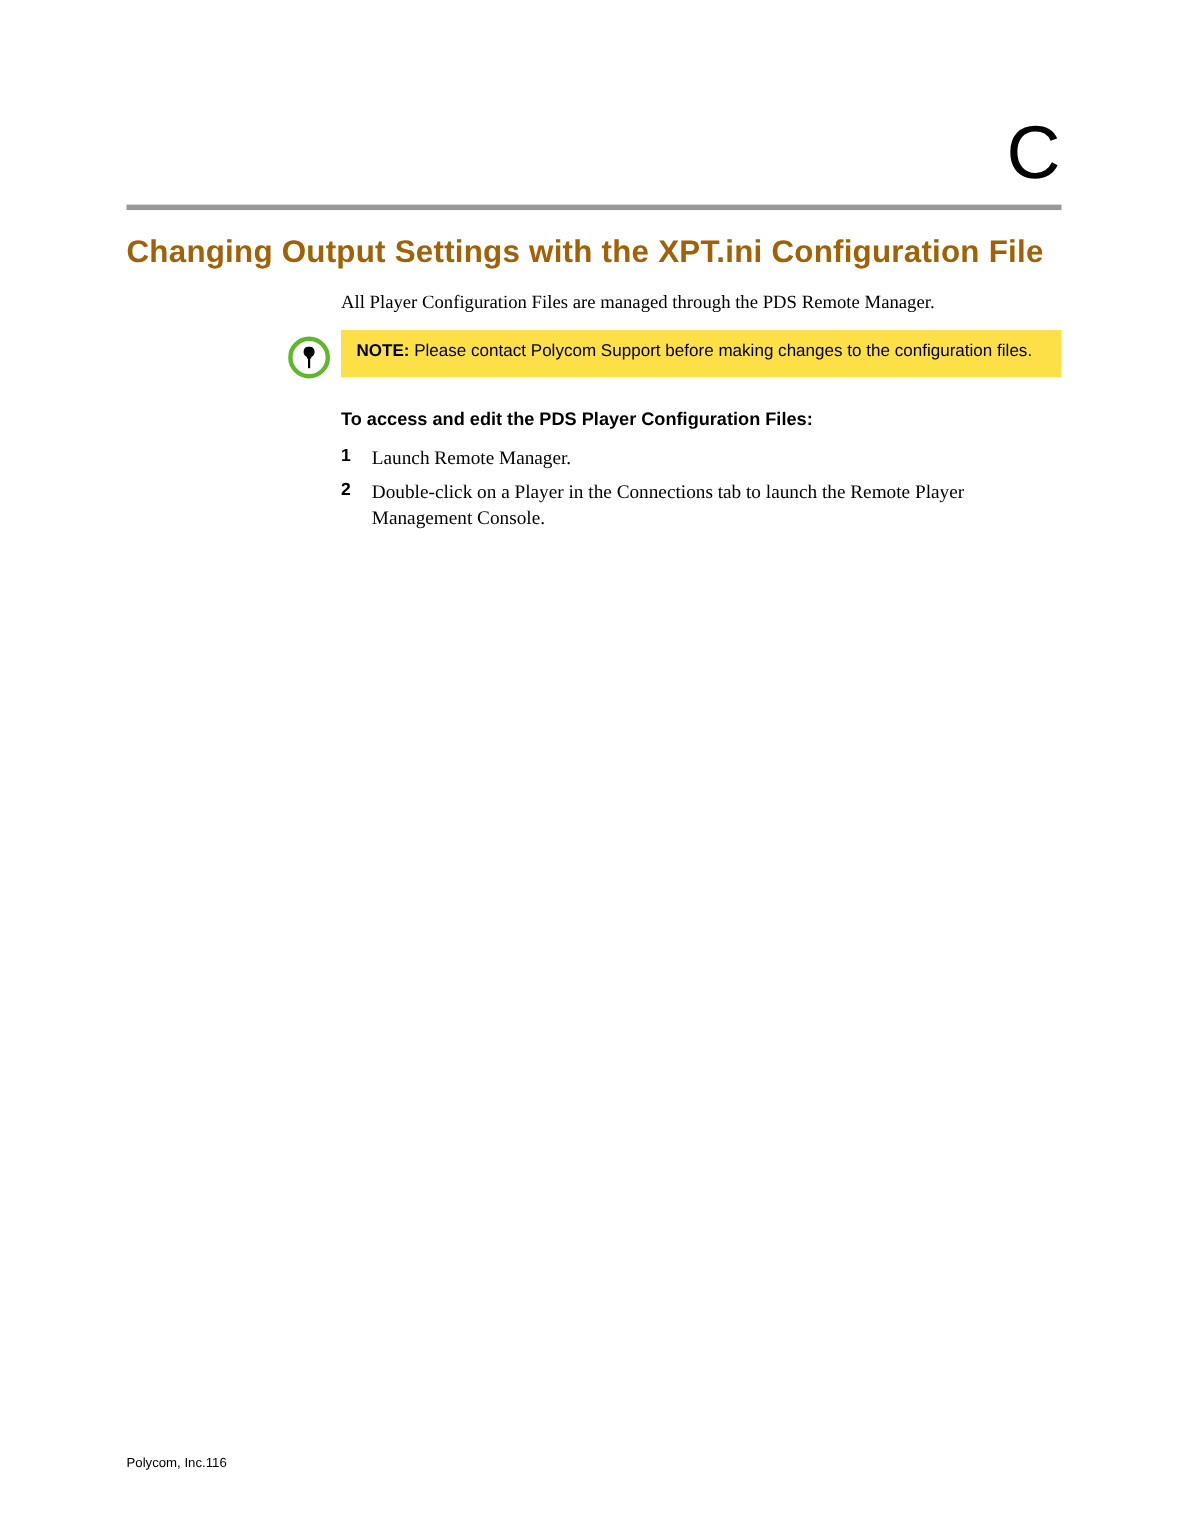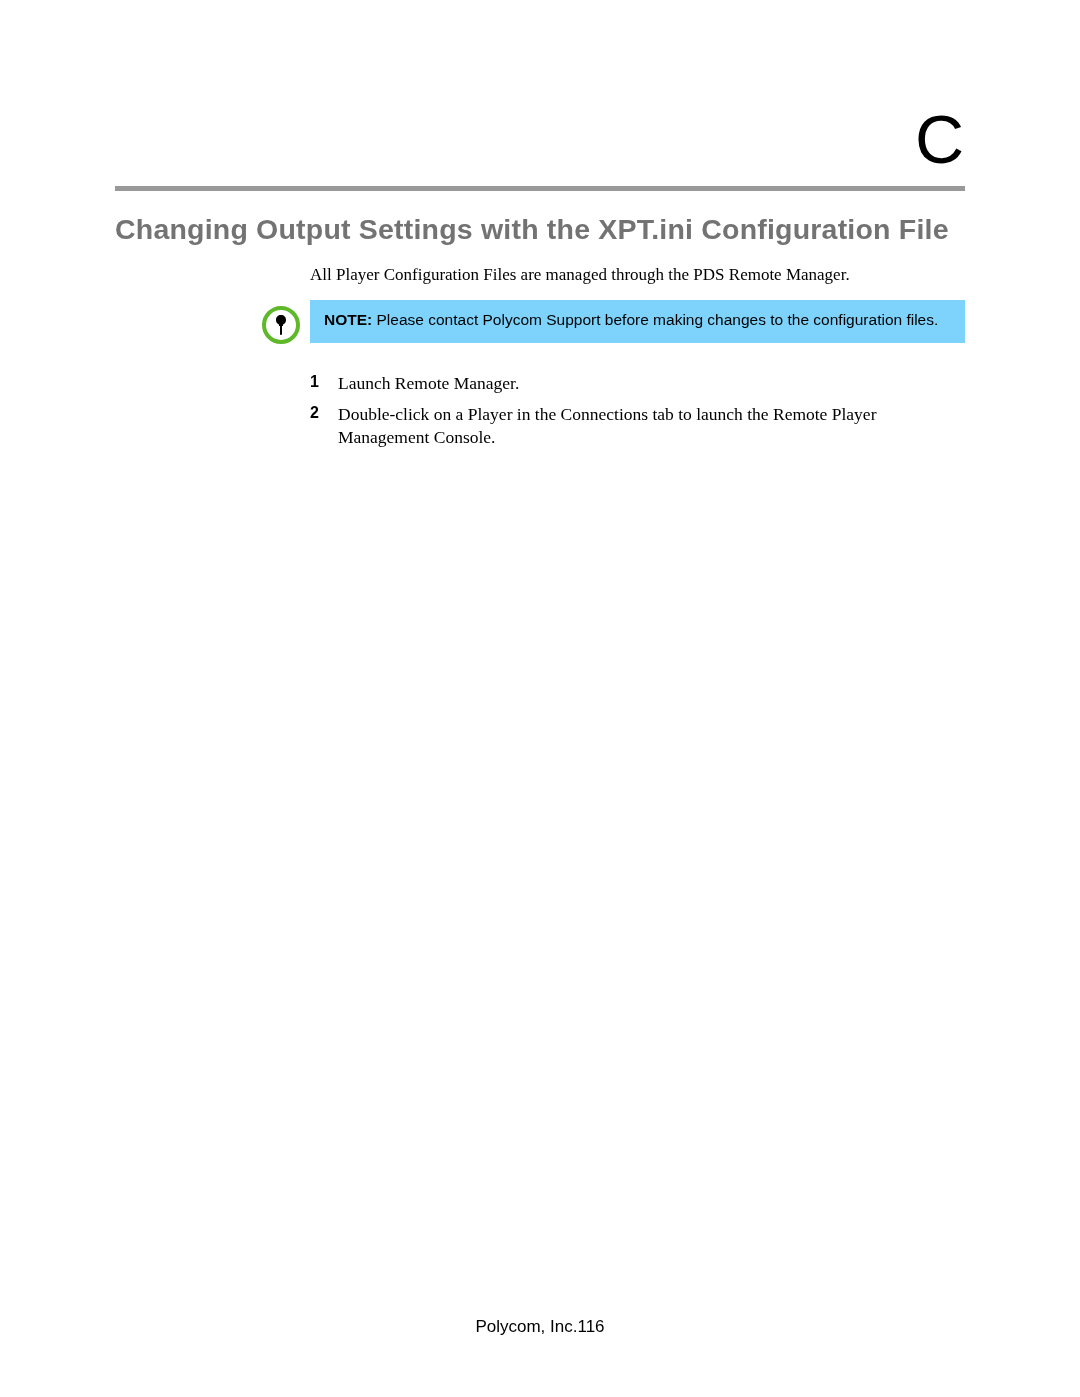--- a/index.html
+++ b/index.html
@@ -43,21 +43,21 @@
     margin-left: 195px;
   }
   .intro-para {
     font-family: "Palatino Linotype", "Book Antiqua", Palatino, serif;
     font-size: 17.5px;
     line-height: 1.28;
     margin: 0 0 40px 0;
   }
   .section-heading {
     font-family: "Futura", "Century Gothic", "Trebuchet MS", Arial, sans-serif;
-    color: #737373;
+    color: #a16207;
     font-size: 28.5px;
     font-weight: 600;
     margin: 0 0 18px 0;
     letter-spacing: 0.2px;
   }
   .body-para {
     font-family: "Palatino Linotype", "Book Antiqua", Palatino, serif;
     font-size: 17px;
     line-height: 1.3;
     margin: 0 0 14px 0;
@@ -84,21 +84,21 @@
     align-items: center;
     justify-content: center;
     box-sizing: border-box;
   }
   .note-icon svg {
     width: 14px;
     height: 20px;
   }
   .note-box {
     flex: 1;
-    background: #7dd3fc;
+    background: #fde047;
     padding: 10px 14px 12px 14px;
     font-family: Arial, Helvetica, sans-serif;
     font-size: 15.5px;
     line-height: 1.35;
   }
   .note-box b {
     font-weight: bold;
   }
   .procedure-title {
     font-family: "Futura", "Century Gothic", "Trebuchet MS", Arial, sans-serif;
@@ -129,23 +129,23 @@
     font-family: "Futura", "Century Gothic", "Trebuchet MS", Arial, sans-serif;
     font-weight: 700;
     font-size: 16px;
   }
   .footer {
     position: absolute;
     bottom: 60px;
     left: 115px;
     right: 115px;
     display: flex;
-    justify-content: center;
+    justify-content: flex-start;
     font-family: "Futura", "Century Gothic", "Trebuchet MS", Arial, sans-serif;
-    font-size: 17px;
+    font-size: 12px;
   }
 </style>
 </head>
 <body>
 
 <div class="page">
   <div class="appendix-letter">C</div>
   <hr class="title-rule">
 
 
@@ -162,20 +162,21 @@
           <path d="M7 0 C4 0 2 2 2 5 C2 7 3 8.5 5 9.5 L5 11 L6 11 L6 19 C6 19.5 6.5 20 7 20 C7.5 20 8 19.5 8 19 L8 11 L9 11 L9 9.5 C11 8.5 12 7 12 5 C12 2 10 0 7 0 Z" fill="#000"></path>
         </svg>
       </div>
     </div>
     <div class="note-box">
       <b>NOTE:</b><span> Please contact Polycom Support before making changes to the configuration files.</span>
     </div>
   </div>
 
   <div class="content-indent">
+    <p class="procedure-title">To access and edit the PDS Player Configuration Files:</p>
     <ol class="step-list">
       <li>Launch Remote Manager.</li>
       <li>Double-click on a Player in the Connections tab to launch the Remote Player Management Console.</li>
     </ol>
   </div>
 
   <div class="footer">
     <span>Polycom, Inc.</span>
     <span>116</span>
   </div>

